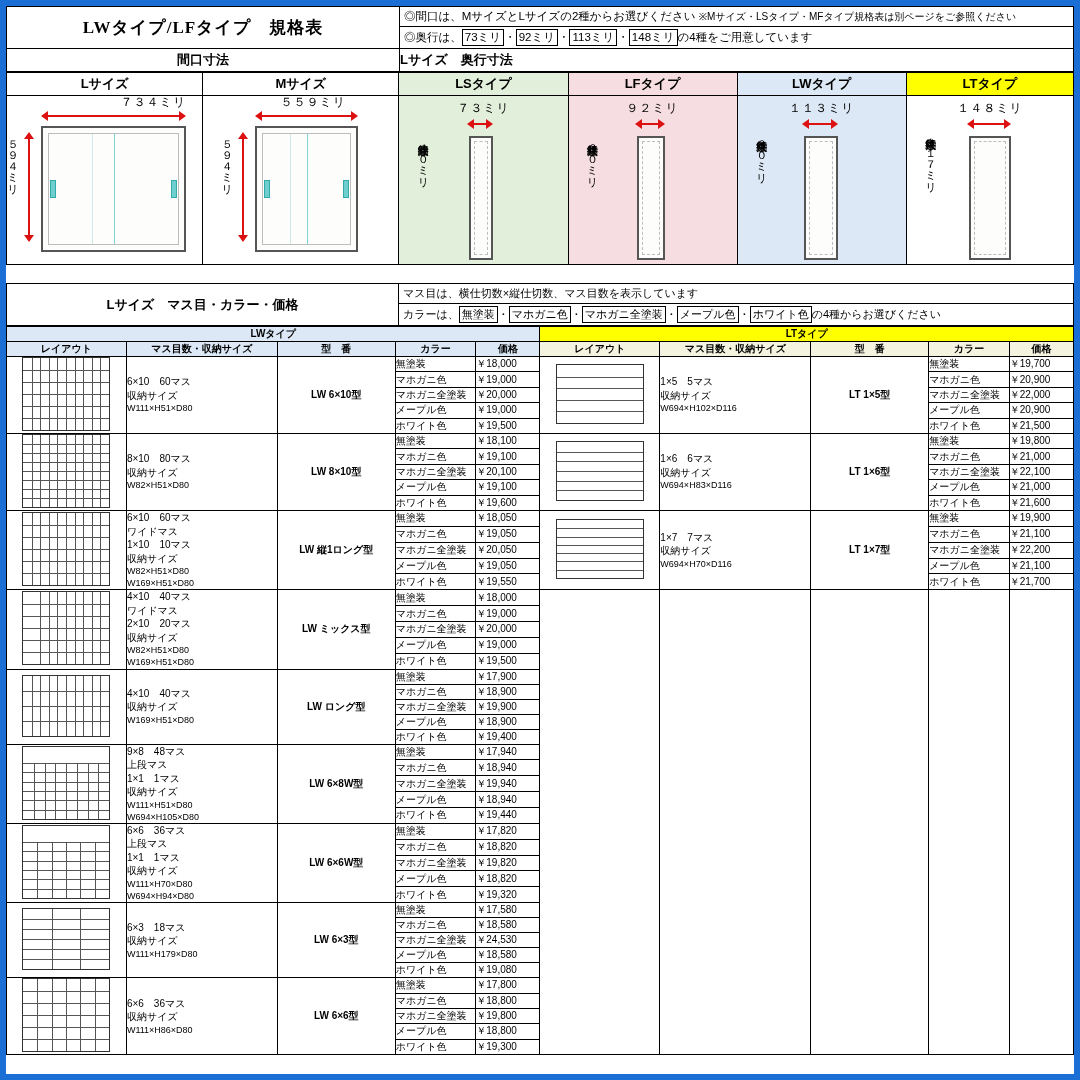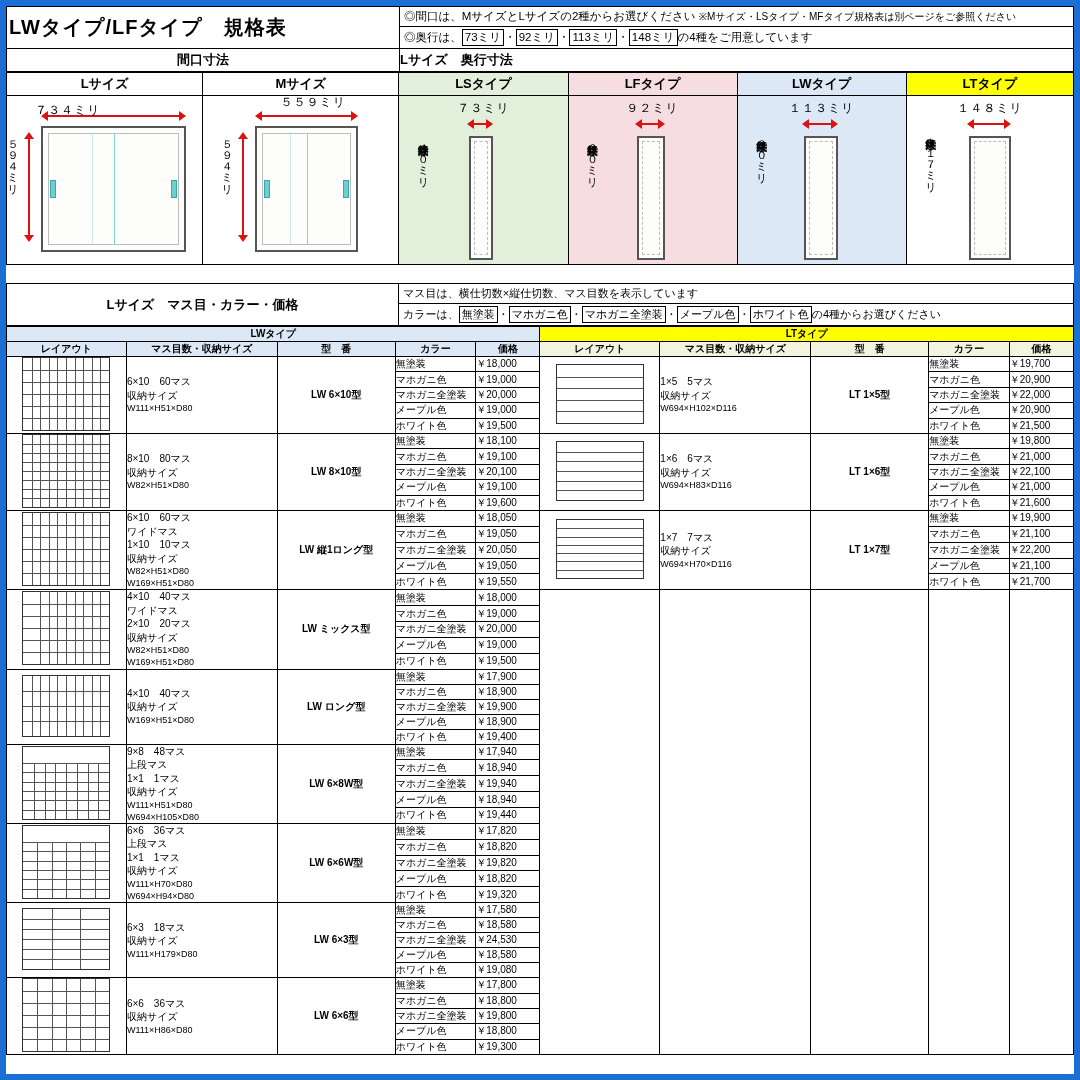--- a/index.html
+++ b/index.html
@@ -15,22 +15,22 @@
     position:absolute;left:6px;top:6px;width:1068px;height:1068px;
     background:#fff;
     box-sizing:border-box;
   }
   table{border-collapse:collapse;}
 
   
   .hdr{width:100%;border:1px solid #000;box-sizing:border-box;}
   .hdr td{border:1px solid #000;padding:0;vertical-align:middle;}
   .title{
-    font-size:20px;font-weight:bold;text-align:left;letter-spacing:1px;
-    padding:4px 2px;white-space:nowrap;
+    font-size:17px;font-weight:bold;text-align:center;letter-spacing:1px;
+    padding:4px 2px;white-space:nowrap;font-family:Liberation Serif, serif;
   }
   .note-line{font-size:11.5px;padding:2px 4px;white-space:nowrap;}
   .note-small{font-size:10px;}
   .boxed{border:1px solid #000;padding:0 2px;display:inline-block;background:#fff;}
 
   .subhdr td{text-align:center;font-weight:bold;font-size:13px;padding:2px 0;}
   .ls-green{background:#e2efdb;}
   .lf-pink{background:#f6dde1;}
   .lw-blue{background:#dce8f5;}
   .lt-yellow{background:#ffff00;}
@@ -132,21 +132,21 @@
       <td class="lt-yellow">LTタイプ</td>
     </tr>
     <tr>
 
       <td class="drawcell">
         <div class="arrowrow" style="left:34px;right:16px;top:14px;">
           <span class="l"></span>
               <span class="bar"></span>
               <span class="r"></span>
         </div>
-        <div style="position:absolute;left:28px;right:16px;top:-2px;text-align:left;font-size:12px;letter-spacing:1px;margin-top:8px;">７３４ミリ</div>
+        <div style="position:absolute;left:46px;right:16px;top:-2px;text-align:right;font-size:12px;letter-spacing:1px;">７３４ミリ</div>
         <div class="arrowcol" style="left:16px;top:36px;height:110px;">
           <span class="t"></span>
               <span class="bar"></span>
               <span class="b2"></span>
         </div>
         <div class="vtext" style="position:absolute;left:0px;top:36px;height:112px;">５９４ミリ</div>
         <div class="cab" style="left:34px;top:30px;right:16px;height:122px;">
           <div class="cab-inner" style="left:5px;top:5px;right:5px;bottom:5px;"></div>
           <div class="vline" style="left:50%;top:6px;bottom:6px;"></div>
           <div class="vline" style="left:35%;top:6px;bottom:6px;background:#cfe9e9;"></div>

